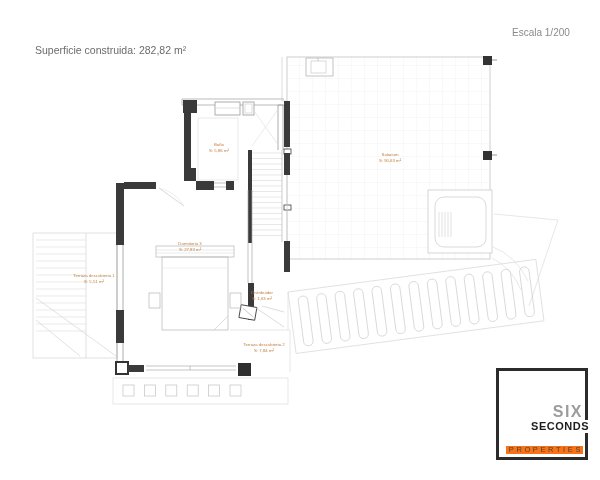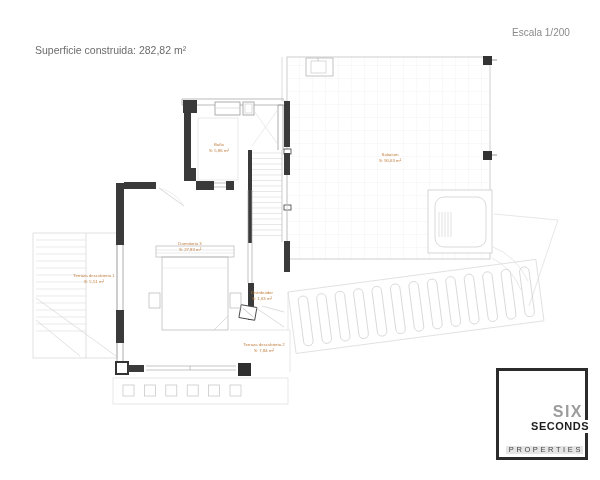--- a/index.html
+++ b/index.html
@@ -10,21 +10,21 @@
   .escala{position:absolute;left:512px;top:27px;font-size:10px;color:#8a8a8a;}
   .plan-svg{position:absolute;left:0;top:0;}
   svg text{font-family:"Liberation Sans",sans-serif;fill:#bf7c3c;font-size:4.3px;text-anchor:middle;}
   .logo{position:absolute;left:473px;top:368px;width:92px;height:92px;
         border:3px solid #2b2b2b;box-sizing:border-box;margin-left:23px;}
   .logo-six{position:absolute;right:2px;top:33px;font-size:16px;font-weight:bold;
             color:#9c9c9c;letter-spacing:1.5px;line-height:1;background:#fff;padding-left:3px;}
   .logo-seconds{position:absolute;right:-5px;top:49px;font-size:11px;font-weight:bold;
             color:#1d1d1d;letter-spacing:.5px;line-height:1;background:#fff;padding:1px 1px 1px 4px;}
   .logo-props{position:absolute;right:2px;top:75px;font-size:7.5px;color:#454545;
-            letter-spacing:2.6px;line-height:1;background:#e5e5e5;padding-left:3px;}
+            letter-spacing:2.6px;line-height:1;background:#f97316;padding-left:3px;}
 </style>
 </head>
 <body>
 
 <div class="screen">
 
   <div class="hdr-main">Superficie construida: 282,82 m²</div>
   <div class="escala">Escala 1/200</div>
 
   <svg class="plan-svg" width="600" height="480" viewBox="0 0 600 480">

